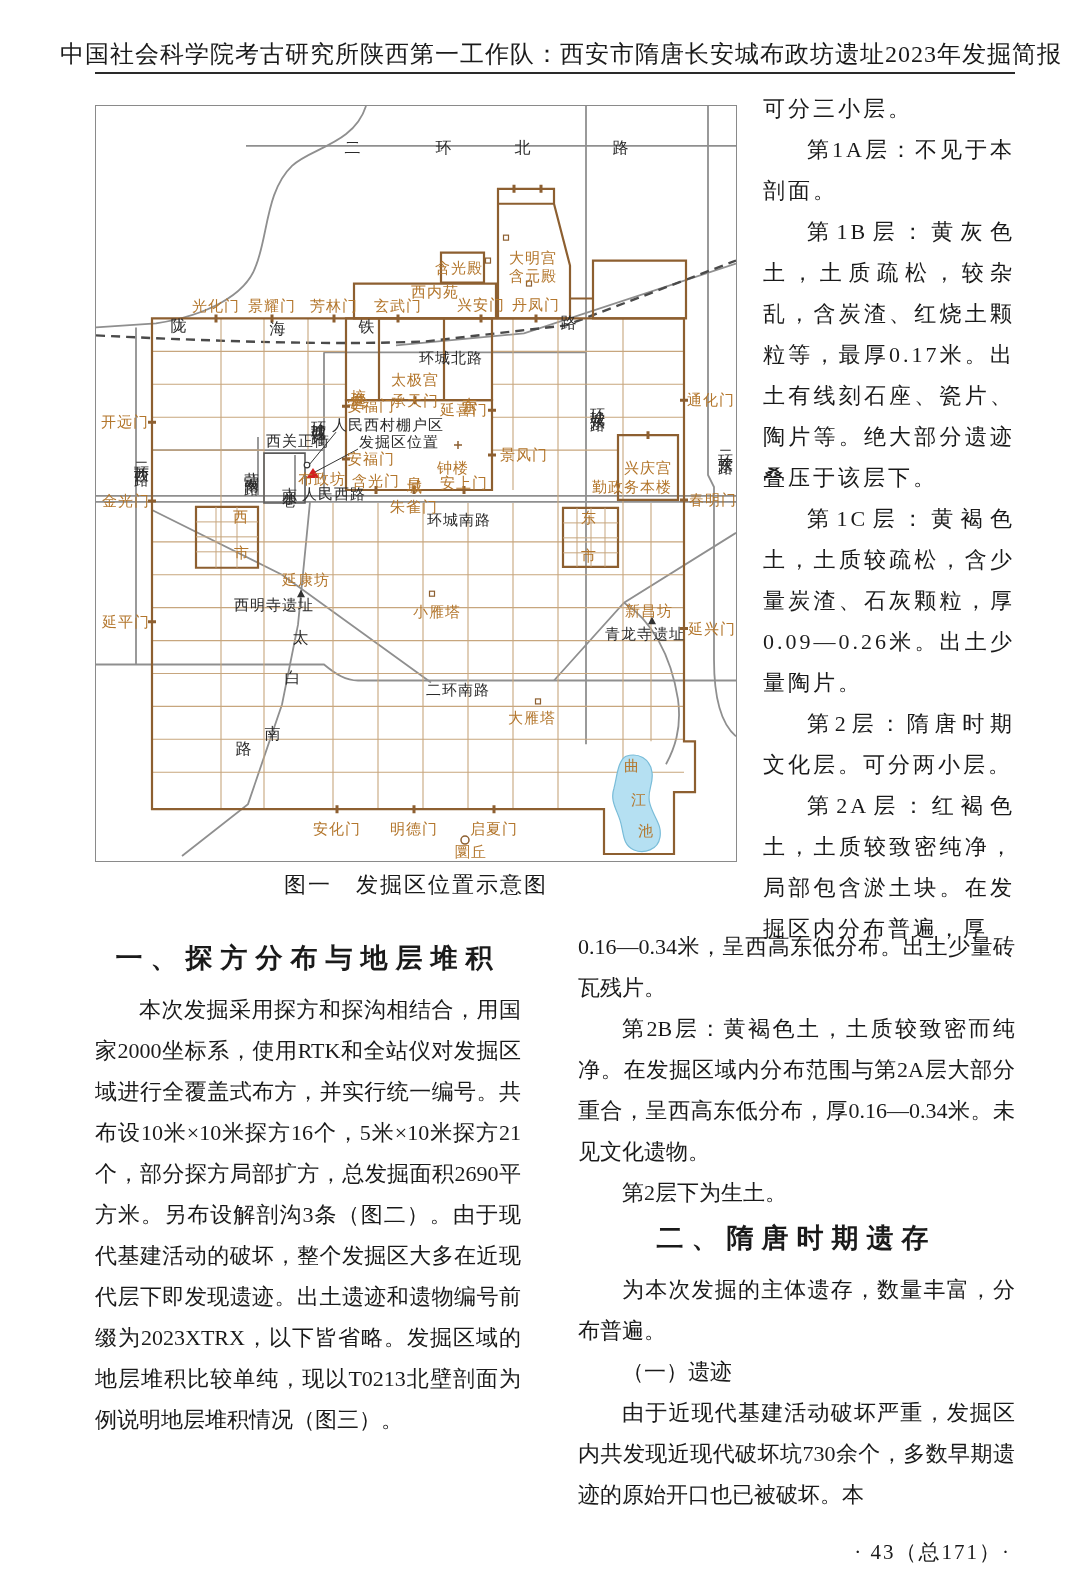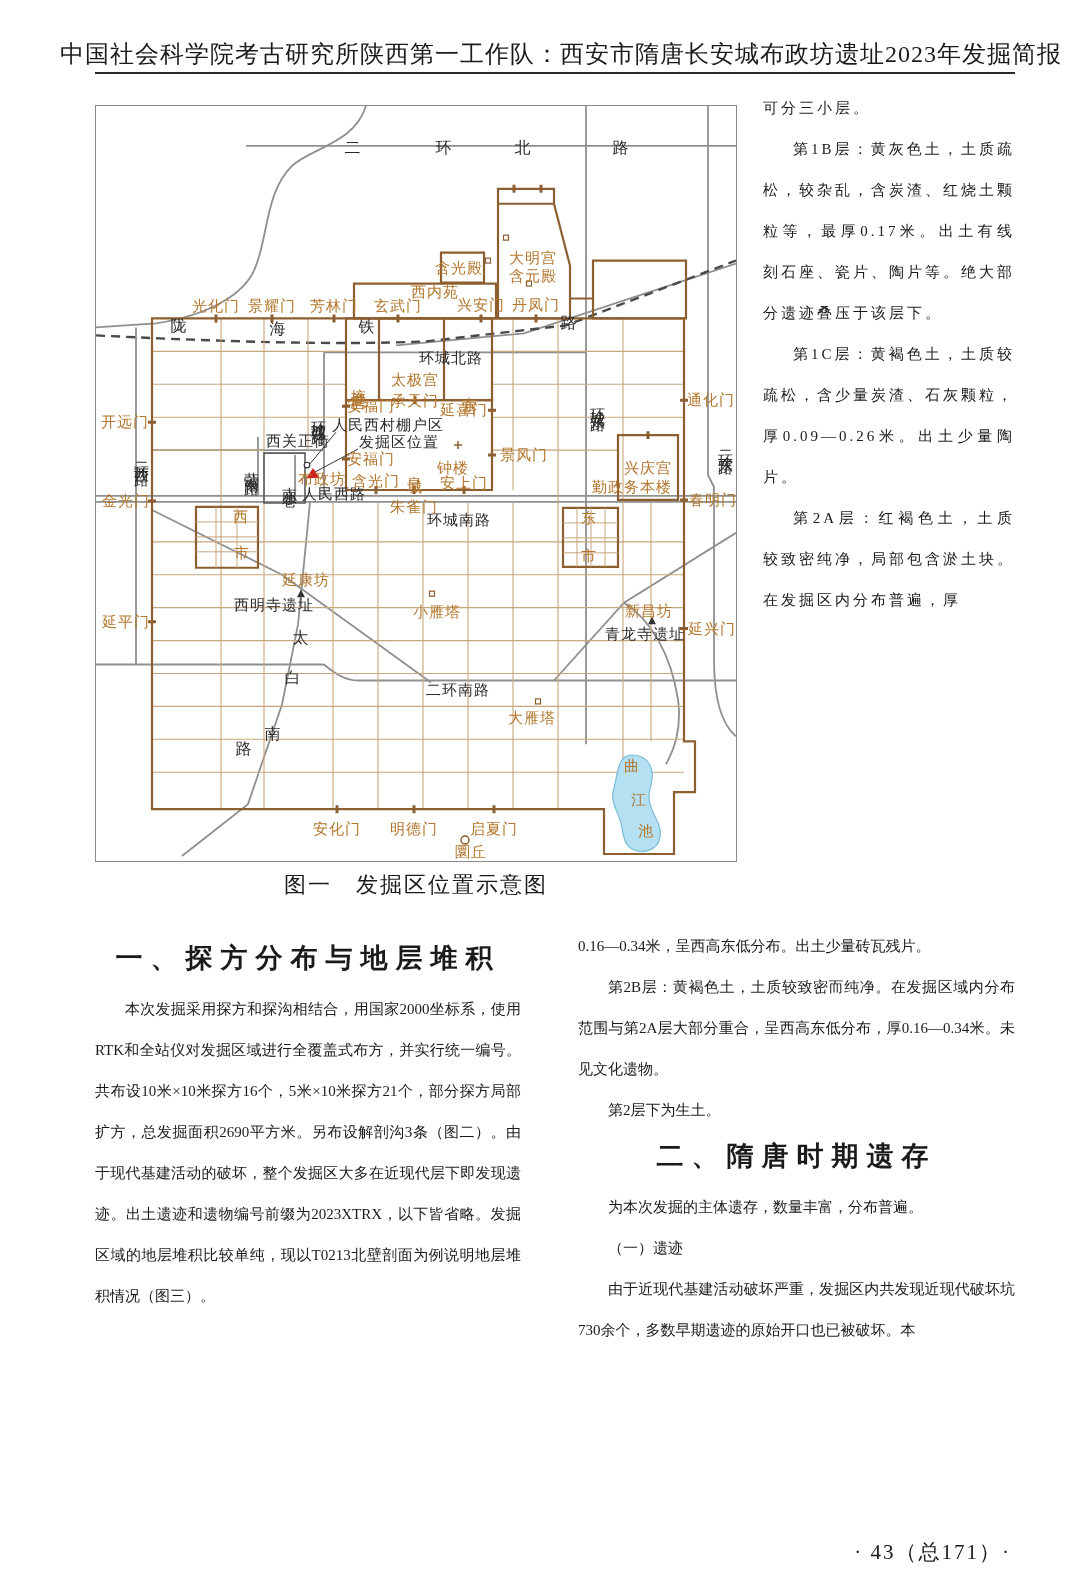--- a/index.html
+++ b/index.html
@@ -36,21 +36,21 @@
   .exrect{stroke:#5a5a5a;stroke-width:1.6;fill:none;}
   .leader{stroke:#333;stroke-width:1;fill:none;}
   .lake{fill:var(--lake,#b5e0f2);stroke:#79bcd8;stroke-width:1.2;}
   .redtri{fill:var(--marker,#d42020);}
   .btri{fill:#333;}
   .sq{stroke:var(--wall,#8d5f30);stroke-width:1.2;fill:#fff;}
   .wcirc{stroke:#333;stroke-width:1.2;fill:#fff;}
   .ycirc{stroke:var(--wall,#8d5f30);stroke-width:1.5;fill:none;}
   .cross{stroke:var(--wall,#8d5f30);stroke-width:1.5;fill:none;}
   
-  .col p{margin:0;font-size:15px;line-height:41px;text-align:justify;text-indent:2em;}
+  .col p{margin:0;font-size:22px;line-height:41px;text-align:justify;text-indent:2em;}
   .col p.ni{text-indent:0;}
   .col h2{font-size:27px;font-weight:bold;text-align:center;letter-spacing:8px;margin:2px 0 8px 0;line-height:46px;text-indent:0;}
   .col-left{position:absolute;left:95px;top:933px;width:426px;}
   .col-right-top{position:absolute;left:763px;top:88px;width:252px;}
   .col-right-top p{letter-spacing:3px;}
   .col-right-bottom{position:absolute;left:578px;top:926px;width:437px;}
   .pageno{position:absolute;right:69px;top:1538px;font-size:21px;letter-spacing:2px;}
 </style>
 </head>
 <body>
@@ -192,22 +192,24 @@
   <div class="caption">图一　发掘区位置示意图</div>
 </div>
 
 <div class="col col-left">
     <h2>一、探方分布与地层堆积</h2>
     <p>本次发掘采用探方和探沟相结合，用国家2000坐标系，使用RTK和全站仪对发掘区域进行全覆盖式布方，并实行统一编号。共布设10米×10米探方16个，5米×10米探方21个，部分探方局部扩方，总发掘面积2690平方米。另布设解剖沟3条（图二）。由于现代基建活动的破坏，整个发掘区大多在近现代层下即发现遗迹。出土遗迹和遗物编号前缀为2023XTRX，以下皆省略。发掘区域的地层堆积比较单纯，现以T0213北壁剖面为例说明地层堆积情况（图三）。</p>
   </div>
 
 <div class="col col-right-top">
     <p class="ni">可分三小层。</p>
+    <p>第1A层：不见于本剖面。</p>
     <p>第1B层：黄灰色土，土质疏松，较杂乱，含炭渣、红烧土颗粒等，最厚0.17米。出土有线刻石座、瓷片、陶片等。绝大部分遗迹叠压于该层下。</p>
     <p>第1C层：黄褐色土，土质较疏松，含少量炭渣、石灰颗粒，厚0.09—0.26米。出土少量陶片。</p>
+    <p>第2层：隋唐时期文化层。可分两小层。</p>
     <p>第2A层：红褐色土，土质较致密纯净，局部包含淤土块。在发掘区内分布普遍，厚</p>
   </div>
 
 <div class="col col-right-bottom">
     <p class="ni">0.16—0.34米，呈西高东低分布。出土少量砖瓦残片。</p>
     <p>第2B层：黄褐色土，土质较致密而纯净。在发掘区域内分布范围与第2A层大部分重合，呈西高东低分布，厚0.16—0.34米。未见文化遗物。</p>
     <p>第2层下为生土。</p>
     <h2>二、隋唐时期遗存</h2>
     <p>为本次发掘的主体遗存，数量丰富，分布普遍。</p>
     <p>（一）遗迹</p>

